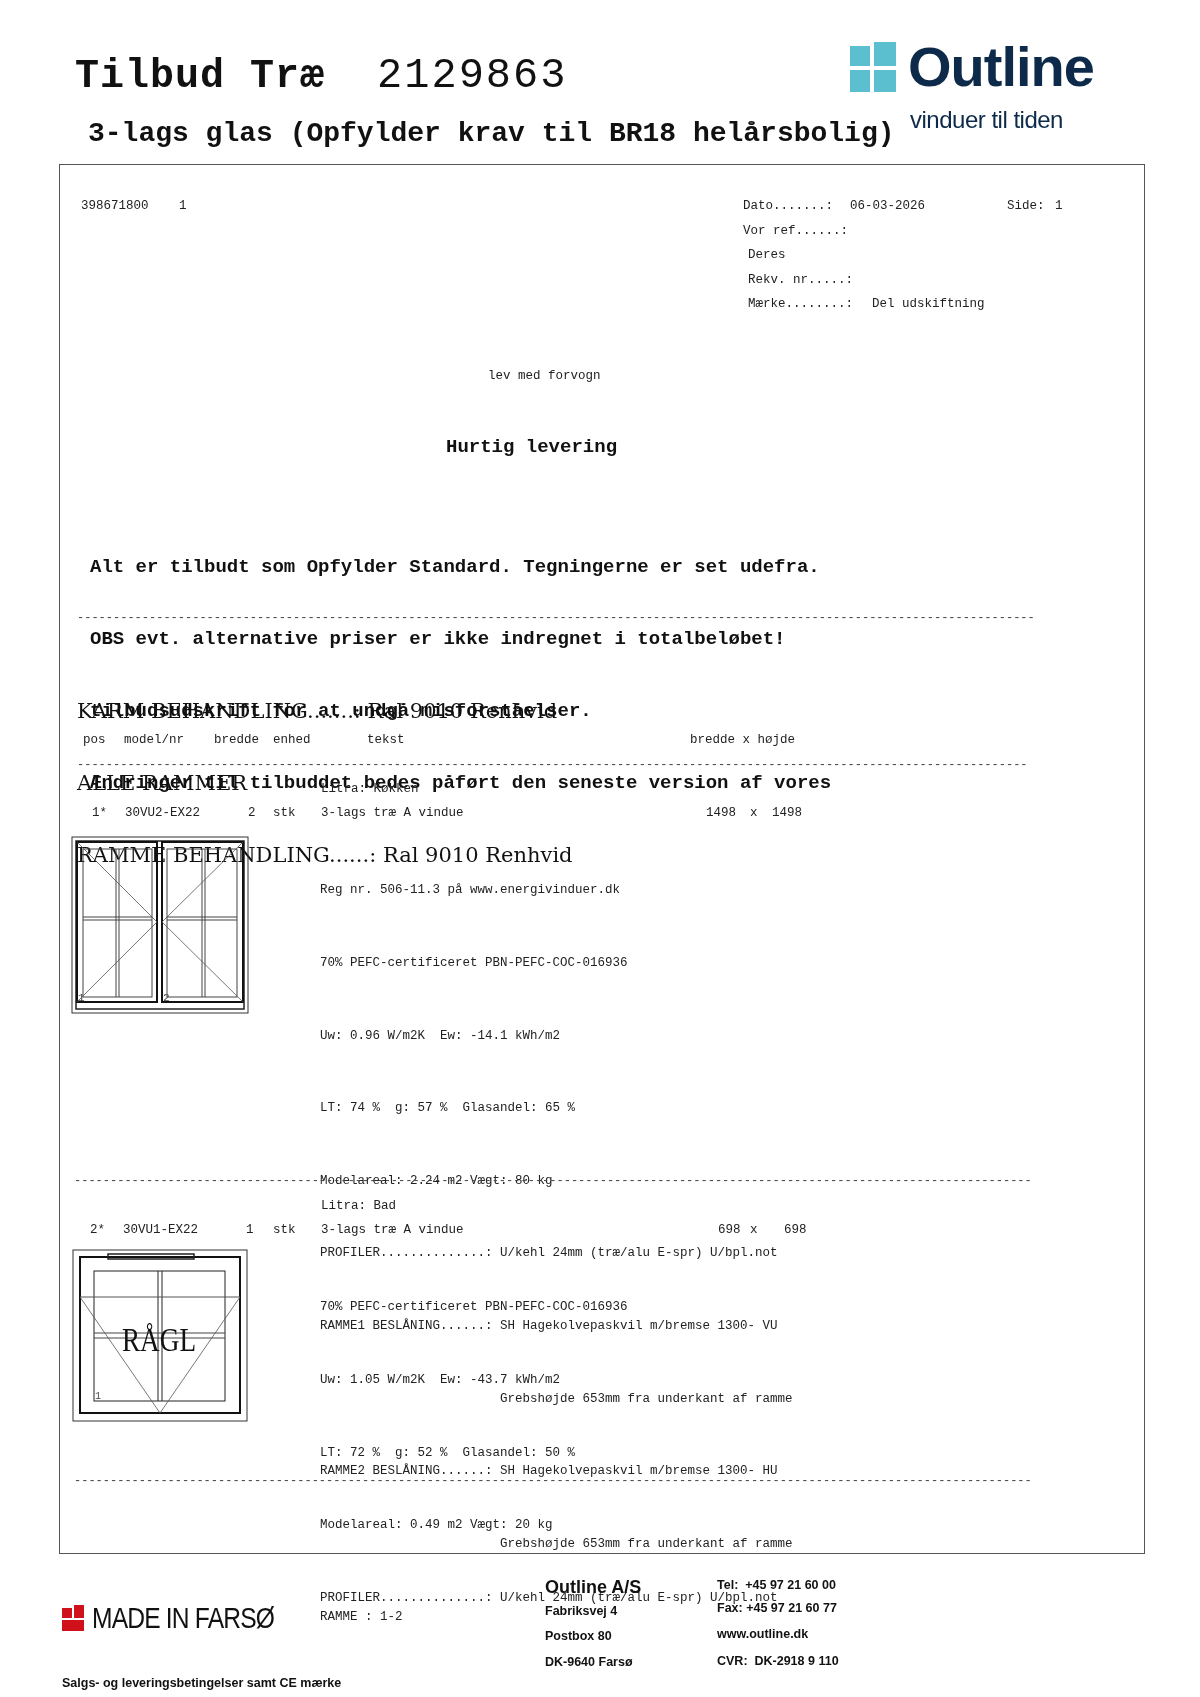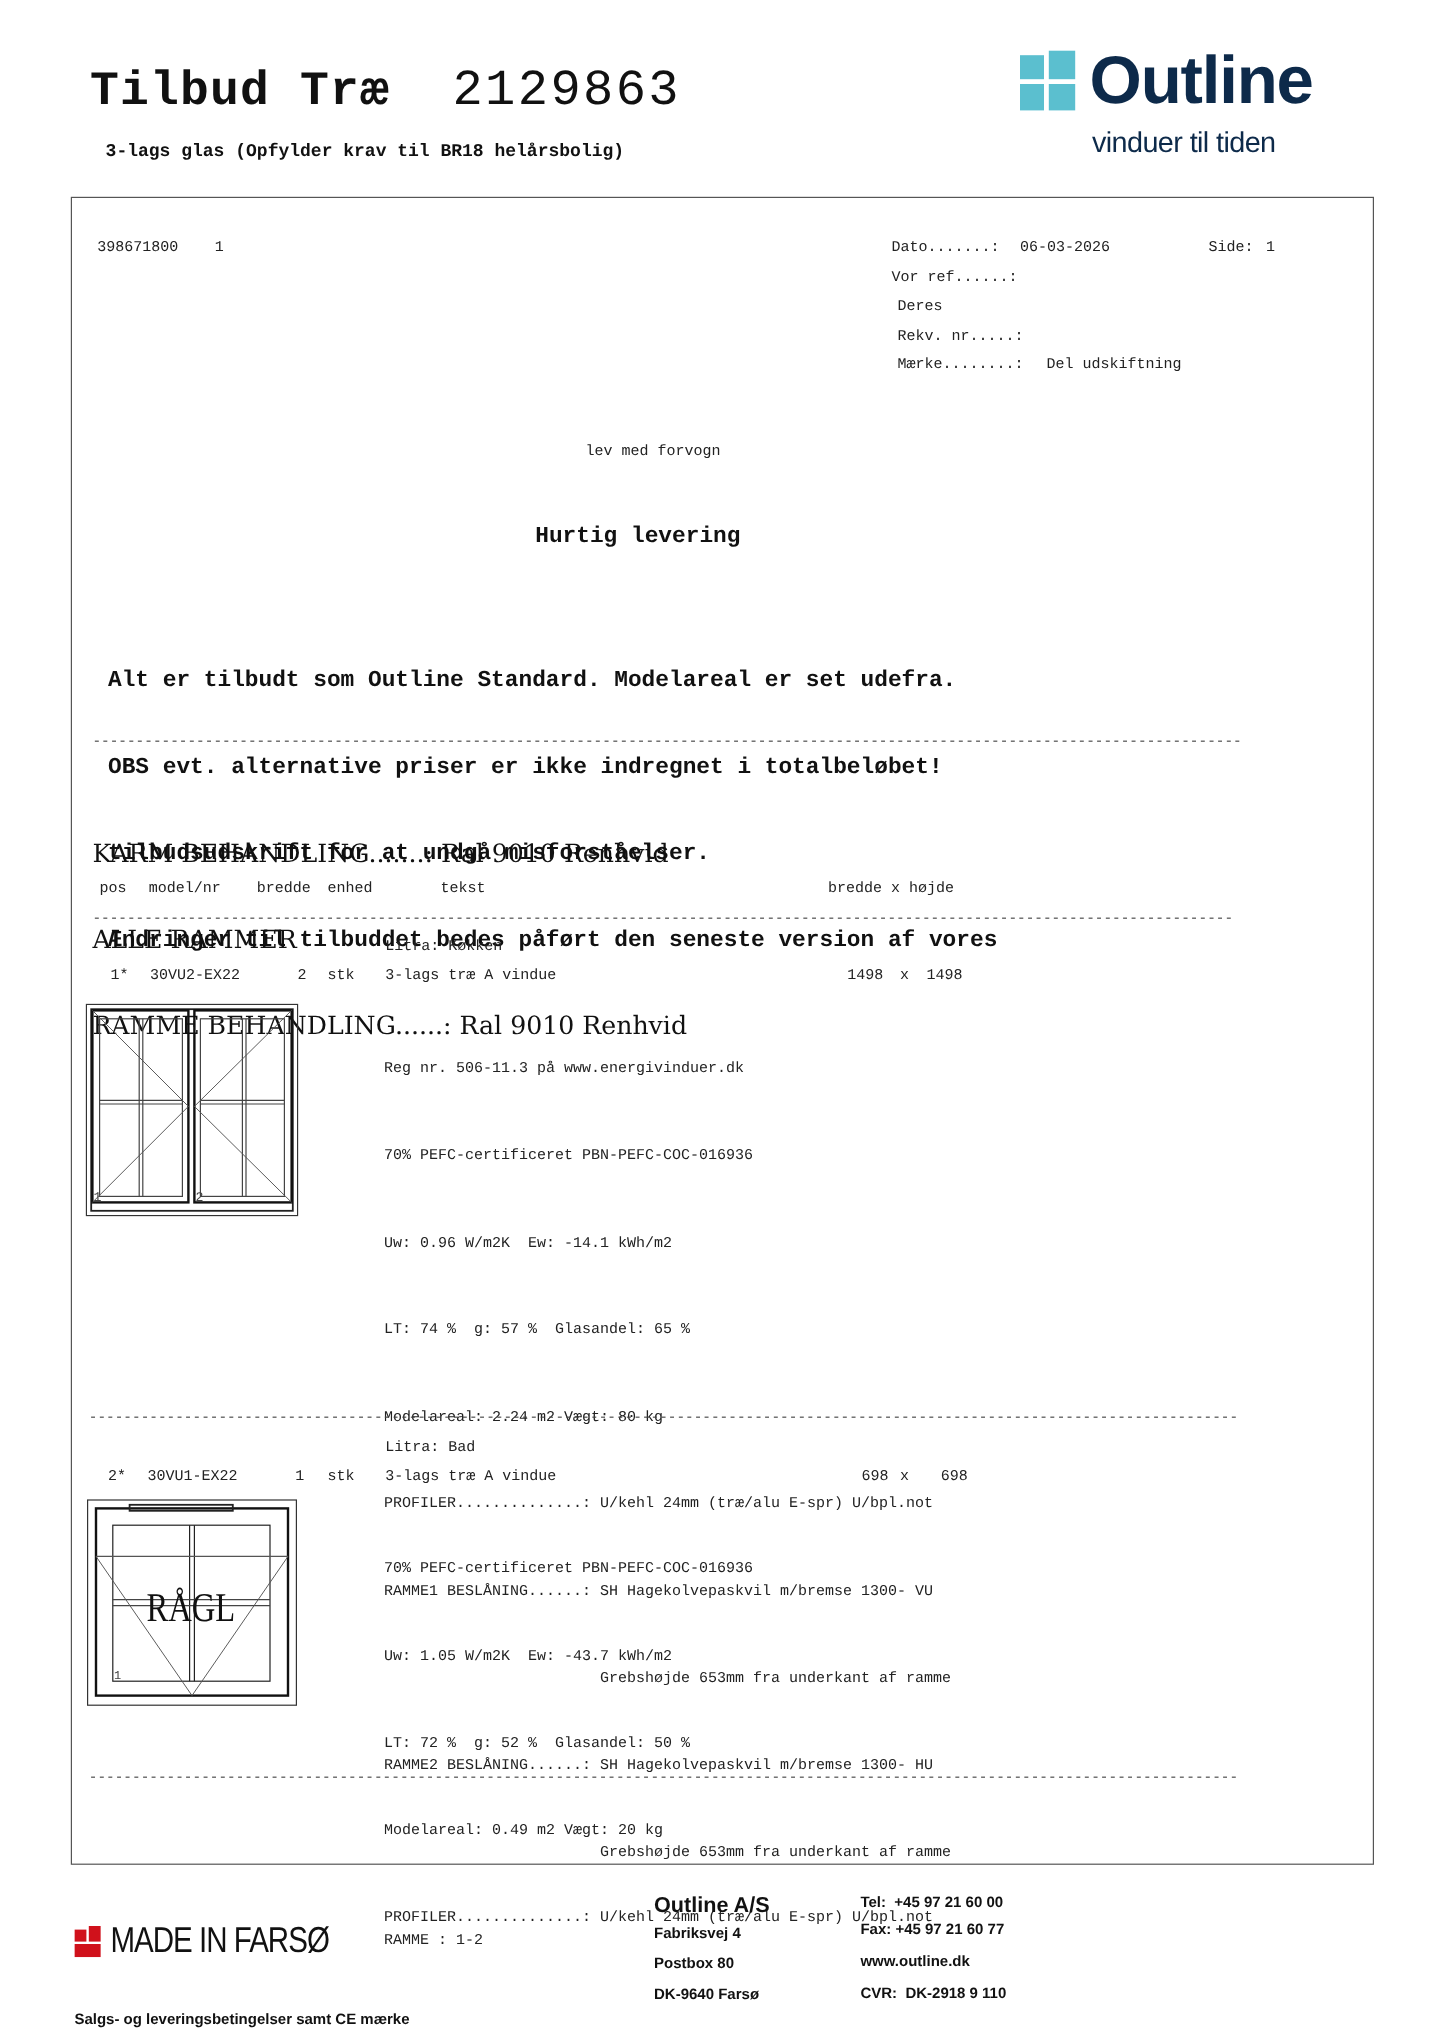--- a/index.html
+++ b/index.html
@@ -4,21 +4,21 @@
 <style>
   html, body { margin: 0; padding: 0; background: #ffffff; }
   body { width: 1200px; height: 1697px; position: relative; overflow: hidden; color: #111; }
   .mono { font-family: "Liberation Mono", "DejaVu Sans Mono", monospace; }
   .serif { font-family: "DejaVu Serif", "Liberation Serif", serif; }
   .sans { font-family: "Liberation Sans", "DejaVu Sans", sans-serif; }
   .abs { position: absolute; white-space: pre; }
 
   .title { left: 75px; top: 52px; font-size: 40px; font-weight: bold; letter-spacing: 1px; }
   .title .num { margin-left: 52px; font-weight: normal; font-size: 42px; letter-spacing: 2px; }
-  .subtitle { left: 88px; top: 118px; font-size: 15px; font-weight: bold; }
+  .subtitle { left: 88px; top: 118px; font-size: 28px; font-weight: bold; }
 
   .logo { left: 850px; top: 40px; width: 260px; height: 100px; }
   .logo-text { position: absolute; left: 58px; top: -6px; font-size: 56px; font-weight: bold; color: #0d2a4a; letter-spacing: -1px; }
   .logo-tag { position: absolute; left: 60px; top: 66px; font-size: 24px; color: #0d2a4a; letter-spacing: -0.5px; }
 
   .doc-frame { position: absolute; left: 59px; top: 164px; width: 1086px; height: 1390px; border: 1px solid #555; box-sizing: border-box; }
 
   .small { font-size: 12.5px; color: #222; }
   .boldline { font-size: 19px; font-weight: bold; }
   .treat { font-size: 21px; color: #111; }
@@ -61,21 +61,21 @@
 <div class="abs mono small" style="left:743px;top:224px;">Vor ref......:</div>
 <div class="abs mono small" style="left:748px;top:248px;">Deres</div>
 <div class="abs mono small" style="left:748px;top:273px;">Rekv. nr.....:</div>
 <div class="abs mono small" style="left:748px;top:297px;">Mærke........:</div>
 <div class="abs mono small" style="left:872px;top:297px;">Del udskiftning</div>
 
 <div class="abs mono small" style="left:488px;top:369px;">lev med forvogn</div>
 <div class="abs mono boldline" style="left:446px;top:436px;">Hurtig levering</div>
 
 <div class="abs mono boldline" style="left:90px;top:507px;line-height:24px;">
-  <div>Alt er tilbudt som Outline Standard. Modelareal er set udefra.</div>
+  <div>Alt er tilbudt som Opfylder Standard. Tegningerne er set udefra.</div>
   <div>OBS evt. alternative priser er ikke indregnet i totalbeløbet!</div>
   <div>tilbudsudskrift for at undgå misforståelser.</div>
   <div>Ændringer til tilbuddet bedes påført den seneste version af vores</div>
 </div>
 
 <div class="abs mono dash" style="left:77px;top:611px;width:958px;">----------------------------------------------------------------------------------------------------------------------------------------</div>
 
 <div class="abs serif treat" style="left:77px;top:651px;line-height:24px;">
   <div><span>KARM BEHANDLING.......:</span> <span>Ral 9010 Renhvid</span></div>
   <div>ALLE RAMMER</div>

